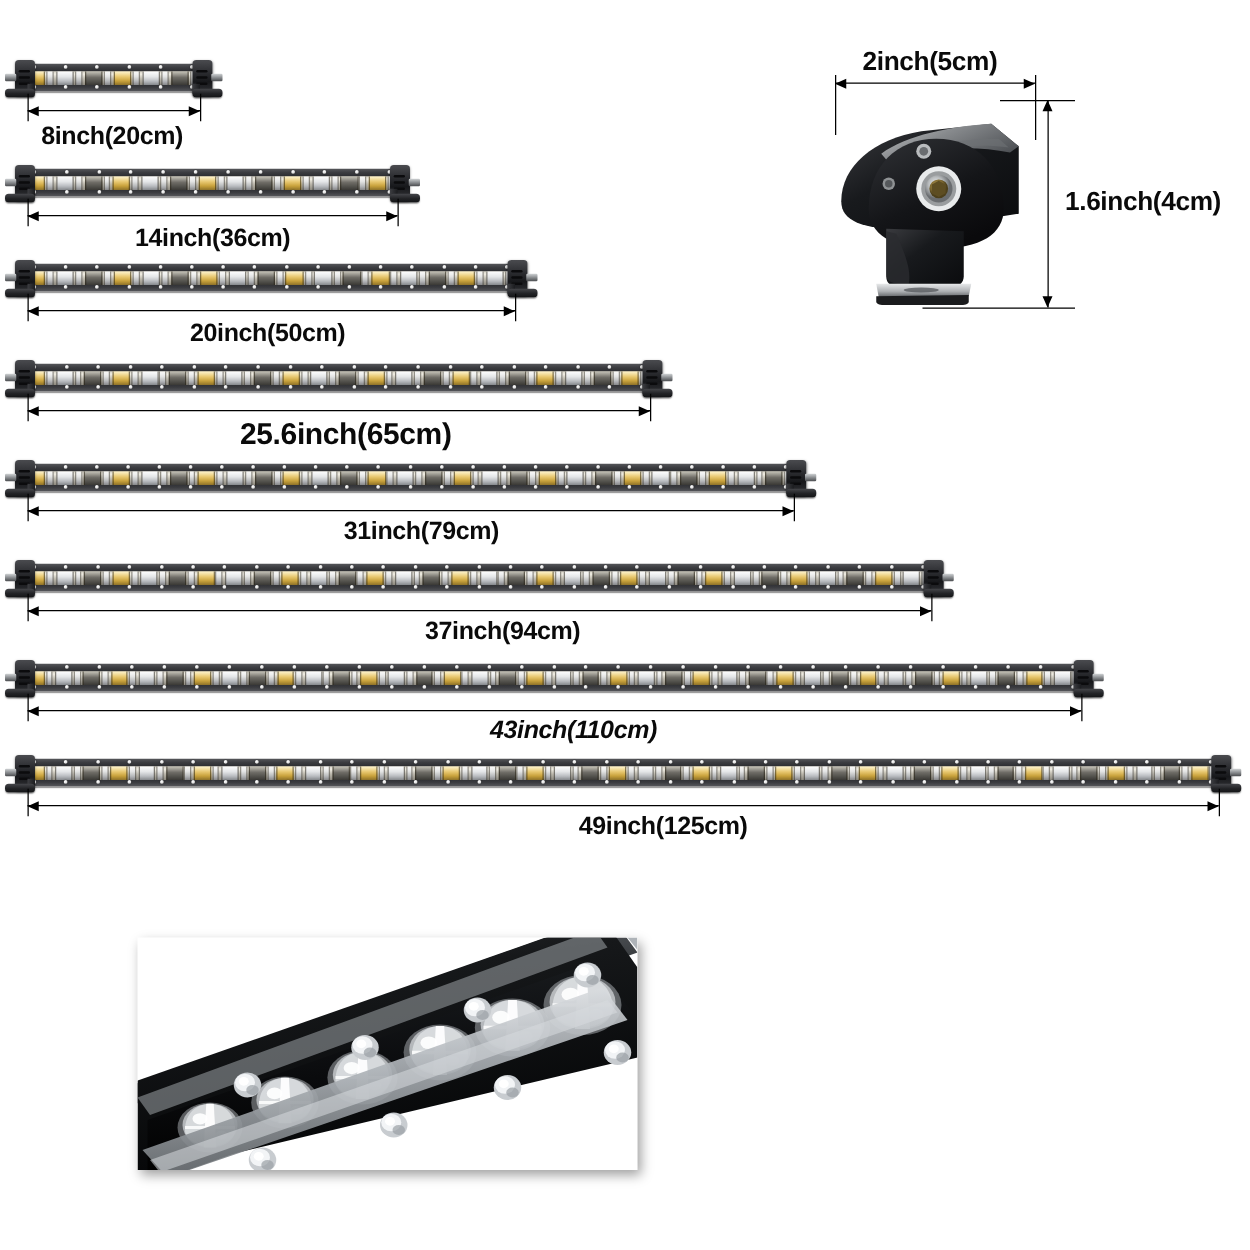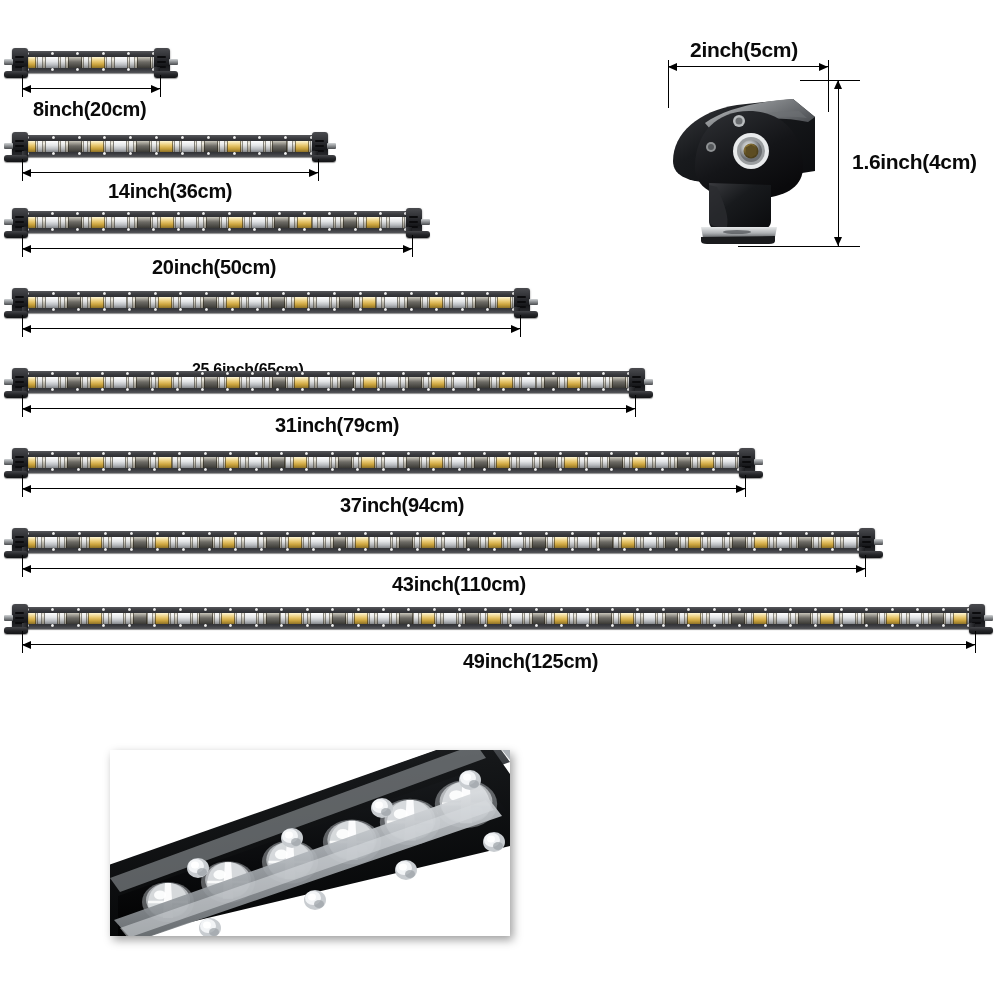--- a/index.html
+++ b/index.html
@@ -504,21 +504,21 @@
           <div class="arm"></div>
           <div class="pad"></div>
         </div>
       </div>
       <div class="dimline" style="left: 22px; top: 40px; width: 498px;"></div>
       <div class="arrowhead left" style="left: 22px; top: 37px;"></div>
       <div class="arrowhead right" style="left: 511px; top: 37px;"></div>
       <div class="dimtick" style="left: 22px; top: 27px; height: 22px;"></div>
       <div class="dimtick" style="left: 520px; top: 27px; height: 22px;"></div>
     </div>
-    <div class="dimlabel" style="left: 192px; top: 334px; font-size: 16px; margin-top: 27px;">25.6inch(65cm)</div>
+    <div class="dimlabel" style="left: 192px; top: 334px; font-size: 24px;">25.6inch(65cm)</div>
     <div class="bar-row" style="left: 0px; top: 368px; width: 1000px;">
       <div class="lightbar" style="left: 6px; width: 645px;">
         <div class="housing">
           <div class="lens-channel">
             <div class="lens-strip">
               <div class="lens" style="left: 2px; width: 14.0763px;"></div>
               <div class="lens clear" style="left: 16.9844px; width: 5.90296px; opacity: 0.85;"></div>
               <div class="lens clear" style="left: 24.7037px; width: 14.0763px;"></div>
               <div class="lens clear" style="left: 39.6881px; width: 5.90296px; opacity: 0.85;"></div>
               <div class="lens dark" style="left: 47.4074px; width: 14.0763px;"></div>
@@ -992,21 +992,21 @@
           <div class="arm"></div>
           <div class="pad"></div>
         </div>
       </div>
       <div class="dimline" style="left: 22px; top: 40px; width: 843px;"></div>
       <div class="arrowhead left" style="left: 22px; top: 37px;"></div>
       <div class="arrowhead right" style="left: 856px; top: 37px;"></div>
       <div class="dimtick" style="left: 22px; top: 27px; height: 22px;"></div>
       <div class="dimtick" style="left: 865px; top: 27px; height: 22px;"></div>
     </div>
-    <div class="dimlabel" style="left: 392px; top: 573px; font-size: 20px;">43inch(110cm)</div>
+    <div class="dimlabel" style="left: 392px; top: 573px; font-size: 20px; font-style: italic;">43inch(110cm)</div>
     <div class="bar-row" style="left: 0px; top: 604px; width: 1000px;">
       <div class="lightbar" style="left: 6px; width: 985px;">
         <div class="housing">
           <div class="lens-channel">
             <div class="lens-strip">
               <div class="lens" style="left: 2px; width: 13.7409px;"></div>
               <div class="lens clear" style="left: 16.6274px; width: 5.76233px; opacity: 0.85;"></div>
               <div class="lens clear" style="left: 24.1628px; width: 13.7409px;"></div>
               <div class="lens clear" style="left: 38.7902px; width: 5.76233px; opacity: 0.85;"></div>
               <div class="lens dark" style="left: 46.3256px; width: 13.7409px;"></div>

